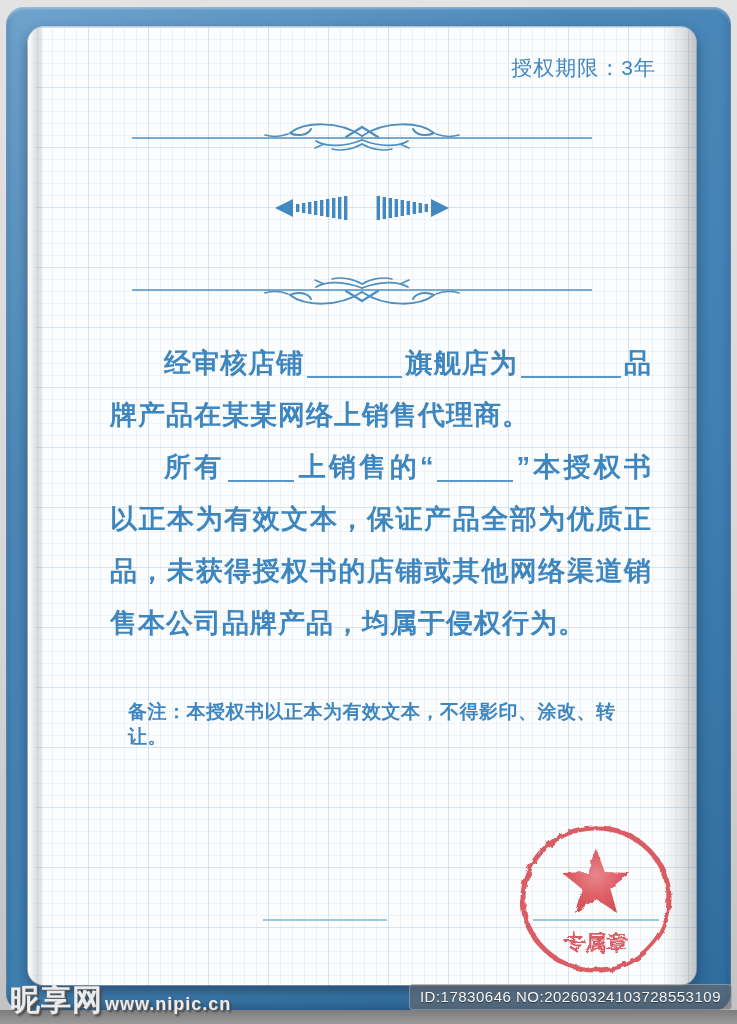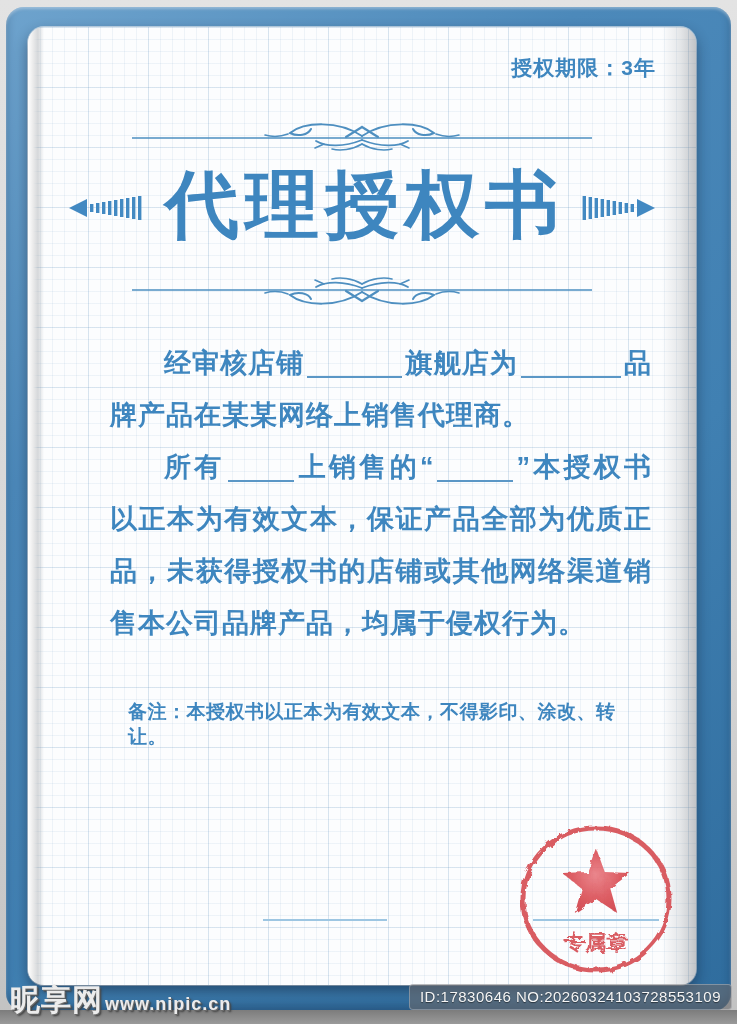--- a/index.html
+++ b/index.html
@@ -40,21 +40,21 @@
     background: linear-gradient(to right,#ffffff 0%,#ececec 30%,rgba(150,155,160,.38) 62%,rgba(200,200,200,0) 100%);
   }
   .paper::after { 
     content:""; position:absolute; z-index:0; right:0; top:0; bottom:0; width:34px;
     border-radius:0 16px 16px 0;
     background: linear-gradient(to left, rgba(105,110,118,.40) 0%, rgba(140,145,152,.22) 45%, rgba(160,160,160,0) 100%);
   }
 
   .period {
     position:absolute; z-index:1; top:27px; right:40px;
-    font-size:21px; font-weight:bold; color:#3e86bf; letter-spacing:1px;
+    font-size:21px; font-weight:normal; color:#3e86bf; letter-spacing:1px;
   }
 
   .divider { position:absolute; z-index:1; left:50%; transform:translateX(-50%); width:460px; height:34px; }
   .divider-top { top:94px; }
   .divider-bottom { top:246px; transform:translateX(-50%) scaleY(-1); }
   .divider svg { display:block; width:100%; height:100%; }
 
   .title-row {
     position:absolute; z-index:1; top:128px; left:0; right:0;
     display:flex; align-items:center; justify-content:center; gap:18px;
@@ -151,21 +151,20 @@
           <rect x="27" y="8" width="3.4" height="10"></rect>
           <rect x="33" y="7" width="3.4" height="12"></rect>
           <rect x="39" y="6" width="3.4" height="14"></rect>
           <rect x="45" y="5" width="3.4" height="16"></rect>
           <rect x="51" y="4" width="3.4" height="18"></rect>
           <rect x="57" y="3" width="3.4" height="20"></rect>
           <rect x="63" y="2" width="3.4" height="22"></rect>
           <rect x="69" y="1" width="3.4" height="24"></rect>
         </g>
       </svg>
-      <div class="title-text">代理授权书</div>
       <svg class="arrow-icon arrow-right" viewBox="0 0 78 26">
         <g fill="#4289c2">
           <polygon points="0,13 18,4 18,22"></polygon>
           <rect x="21" y="9" width="3.4" height="8"></rect>
           <rect x="27" y="8" width="3.4" height="10"></rect>
           <rect x="33" y="7" width="3.4" height="12"></rect>
           <rect x="39" y="6" width="3.4" height="14"></rect>
           <rect x="45" y="5" width="3.4" height="16"></rect>
           <rect x="51" y="4" width="3.4" height="18"></rect>
           <rect x="57" y="3" width="3.4" height="20"></rect>

